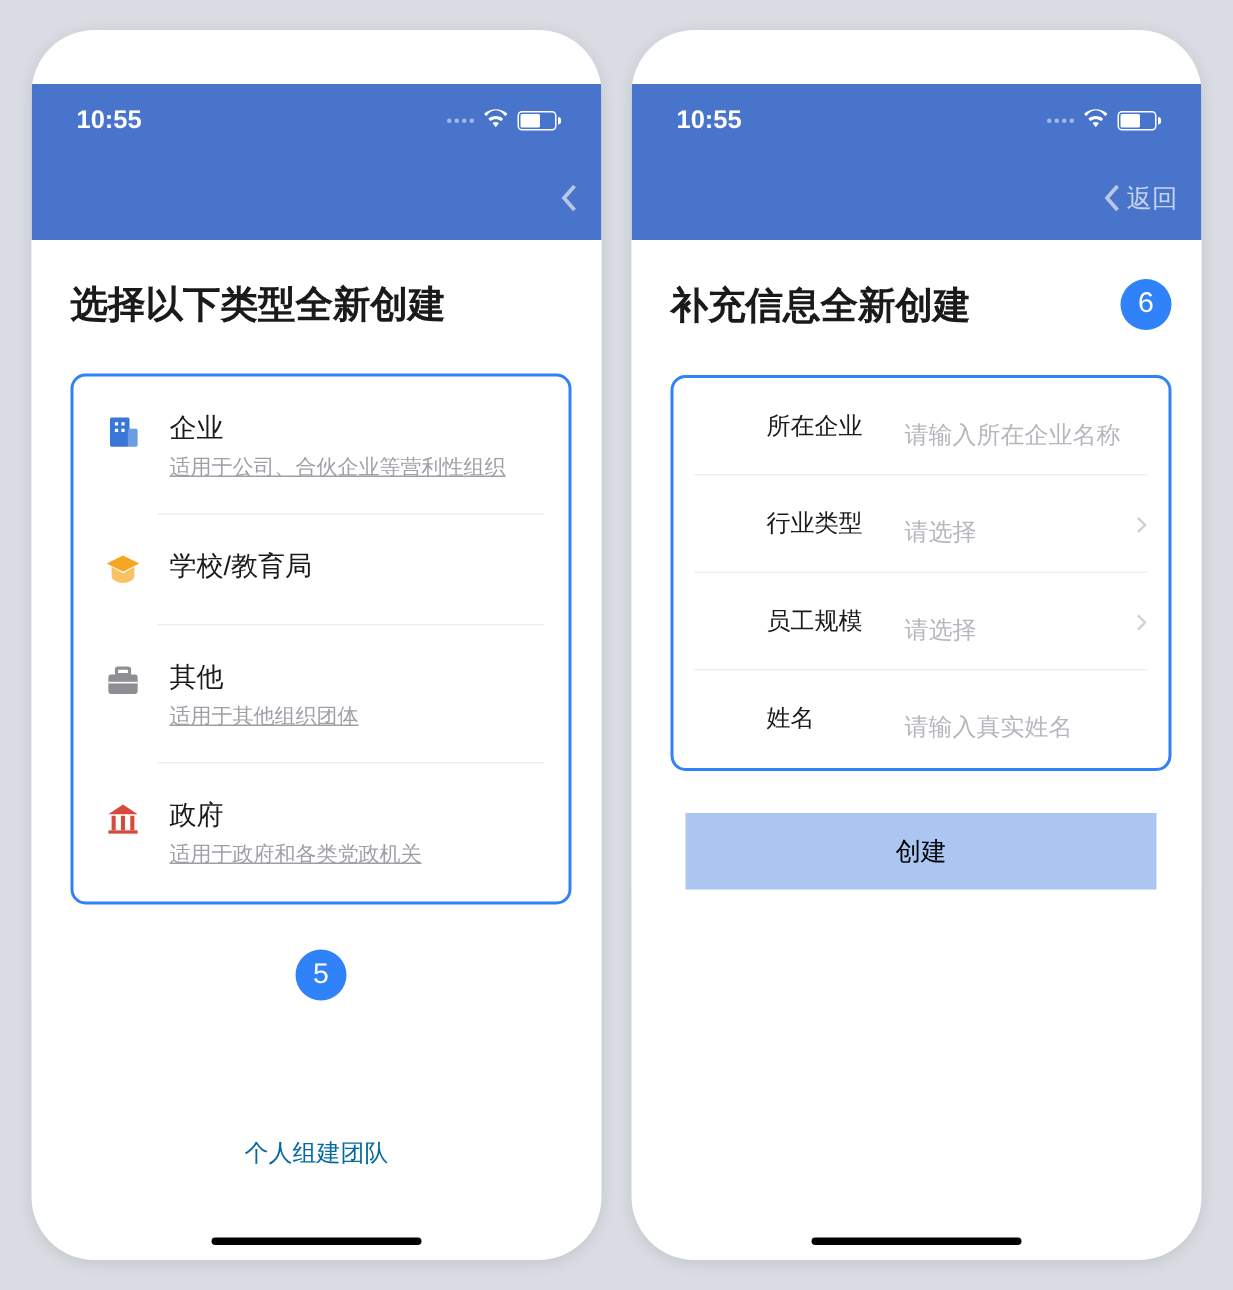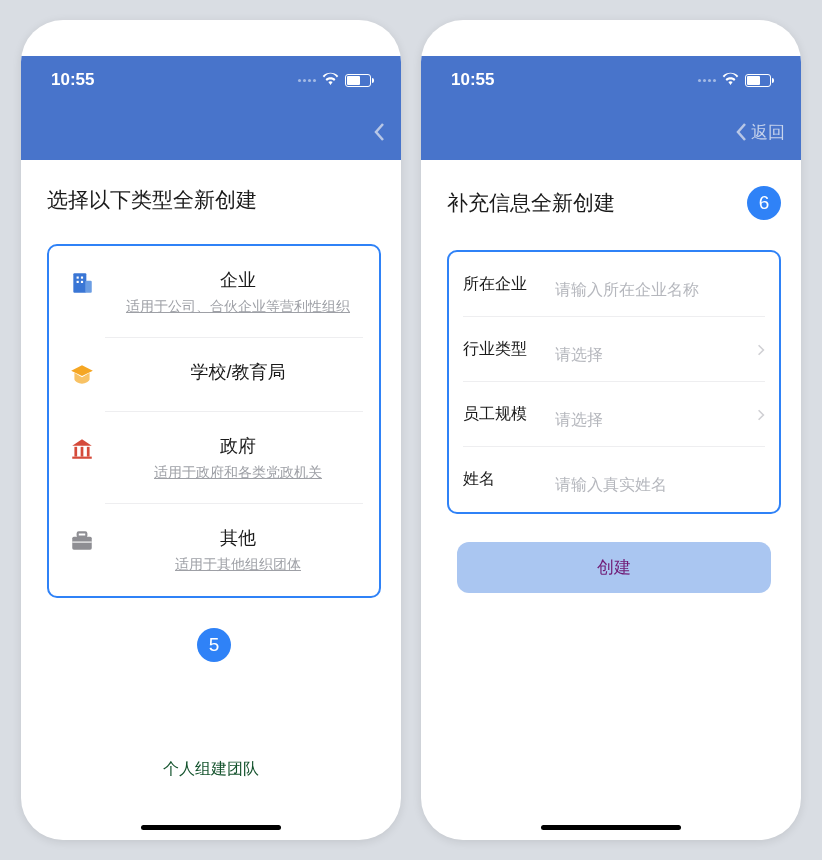--- a/index.html
+++ b/index.html
@@ -110,22 +110,22 @@
       padding: 26px 20px 0 26px;
       background: #fff;
     }
     .page-title-row {
       display: flex;
       align-items: center;
       justify-content: space-between;
       margin-bottom: 30px;
     }
     .page-title {
-      font-size: 21px;
-      font-weight: 400;
+      font-size: 25px;
+      font-weight: 700;
       color: #1a1a1a;
     }
     .step-badge {
       width: 34px;
       height: 34px;
       border-radius: 50%;
       background: #2f82f7;
       color: #fff;
       display: flex;
       align-items: center;
@@ -137,21 +137,20 @@
       border: 2.5px solid #2f82f7;
       border-radius: 10px;
       overflow: hidden;
     }
     .type-item {
       display: flex;
       align-items: flex-start;
       padding: 22px 16px 22px 20px;
       gap: 18px;
       position: relative;
-      text-align: center;
     }
     .type-item:not(:last-child)::after {
       content: '';
       position: absolute;
       bottom: 0;
       left: 56px;
       right: 16px;
       height: 1px;
       background: #eeeef0;
     }
@@ -189,20 +188,21 @@
       left: 14px;
       right: 14px;
       height: 1px;
       background: #eeeef0;
     }
     .form-label {
       font-size: 16px;
       color: #1a1a1a;
       width: 72px;
       flex-shrink: 0;
+      margin-left: 48px;
     }
     .form-placeholder {
       font-size: 16px;
       color: #b5b7bd;
       flex: 1;
       margin-top: 12px;
     }
     .form-chevron {
       width: 8px;
       height: 14px;
@@ -214,31 +214,31 @@
       display: flex;
       justify-content: center;
       margin-top: 30px;
     }
     .bottom-link {
       position: absolute;
       bottom: 60px;
       left: 0;
       right: 0;
       text-align: center;
-      color: #14532d;
+      color: #0369a1;
       font-size: 16px;
     }
     .create-btn {
       margin: 28px 10px 0;
       background: #aac6f1;
-      color: #701a75;
+      color: #000000;
       font-size: 17px;
       padding: 14px;
       text-align: center;
-      border-radius: 12px;
+      border-radius: 0;
     }
     .home-indicator {
       position: absolute;
       bottom: 10px;
       left: 50%;
       transform: translateX(-50%);
       width: 140px;
       height: 5px;
       background: #000;
       border-radius: 3px;
@@ -300,43 +300,43 @@
               <path d="M5 10 L5 16 C5 18 9 20 12 20 C15 20 19 18 19 16 L19 10 L12 14 Z" fill="#f8c264"></path>
             </svg>
         </div>
         <div class="type-text">
           <div class="type-name">学校/教育局</div>
         </div>
       </div>
       <div class="type-item">
         <div class="type-icon">
           <svg viewBox="0 0 24 24">
+              <rect x="3" y="8" width="18" height="12" rx="1.5" fill="#8e8e93"></rect>
+              <rect x="8" y="4" width="8" height="4" rx="1" fill="none" stroke="#8e8e93" stroke-width="2"></rect>
+              <rect x="3" y="12.5" width="18" height="1" fill="#fff"></rect>
+            </svg>
+        </div>
+        <div class="type-text">
+          <div class="type-name">其他</div>
+          <div class="type-desc">适用于其他组织团体</div>
+        </div>
+      </div>
+      <div class="type-item">
+        <div class="type-icon">
+          <svg viewBox="0 0 24 24">
               <path d="M3 9 L12 3 L21 9 Z" fill="#d54a3a"></path>
               <rect x="5" y="10" width="2.5" height="9" fill="#d54a3a"></rect>
               <rect x="10.75" y="10" width="2.5" height="9" fill="#d54a3a"></rect>
               <rect x="16.5" y="10" width="2.5" height="9" fill="#d54a3a"></rect>
               <rect x="3" y="19" width="18" height="2" fill="#d54a3a"></rect>
             </svg>
         </div>
         <div class="type-text">
           <div class="type-name">政府</div>
           <div class="type-desc">适用于政府和各类党政机关</div>
-        </div>
-      </div>
-      <div class="type-item">
-        <div class="type-icon">
-          <svg viewBox="0 0 24 24">
-              <rect x="3" y="8" width="18" height="12" rx="1.5" fill="#8e8e93"></rect>
-              <rect x="8" y="4" width="8" height="4" rx="1" fill="none" stroke="#8e8e93" stroke-width="2"></rect>
-              <rect x="3" y="12.5" width="18" height="1" fill="#fff"></rect>
-            </svg>
-        </div>
-        <div class="type-text">
-          <div class="type-name">其他</div>
-          <div class="type-desc">适用于其他组织团体</div>
         </div>
       </div>
     </div>
     <div class="step-badge-center">
       <div class="step-badge">5</div>
     </div>
   </div>
   <div class="bottom-link">个人组建团队</div>
   <div class="home-indicator"></div>
 </div>

